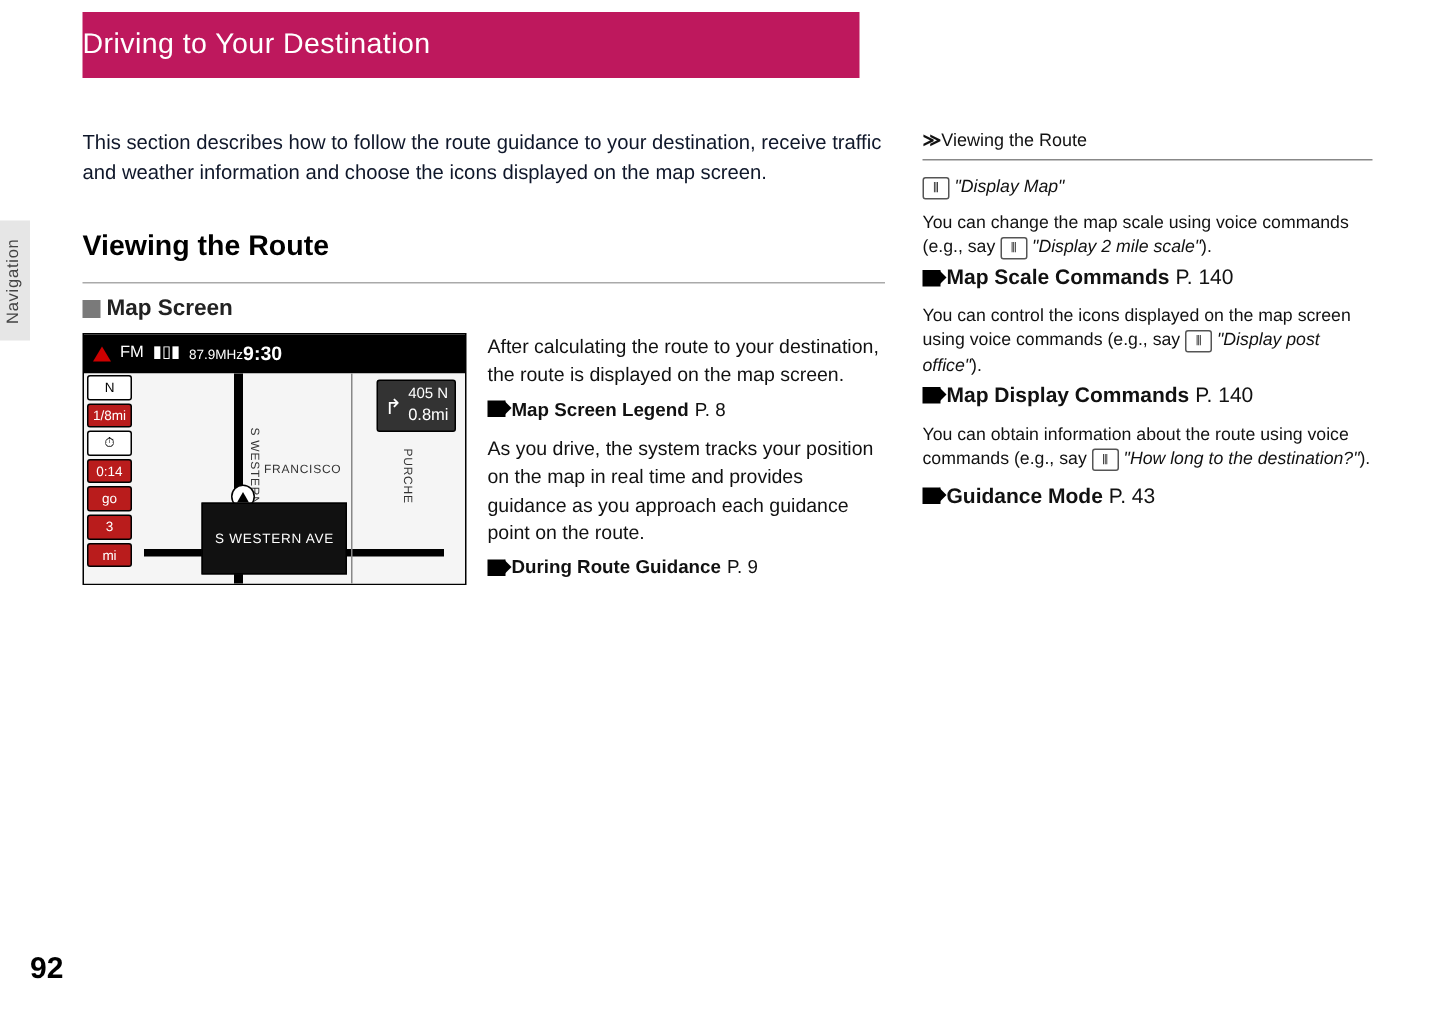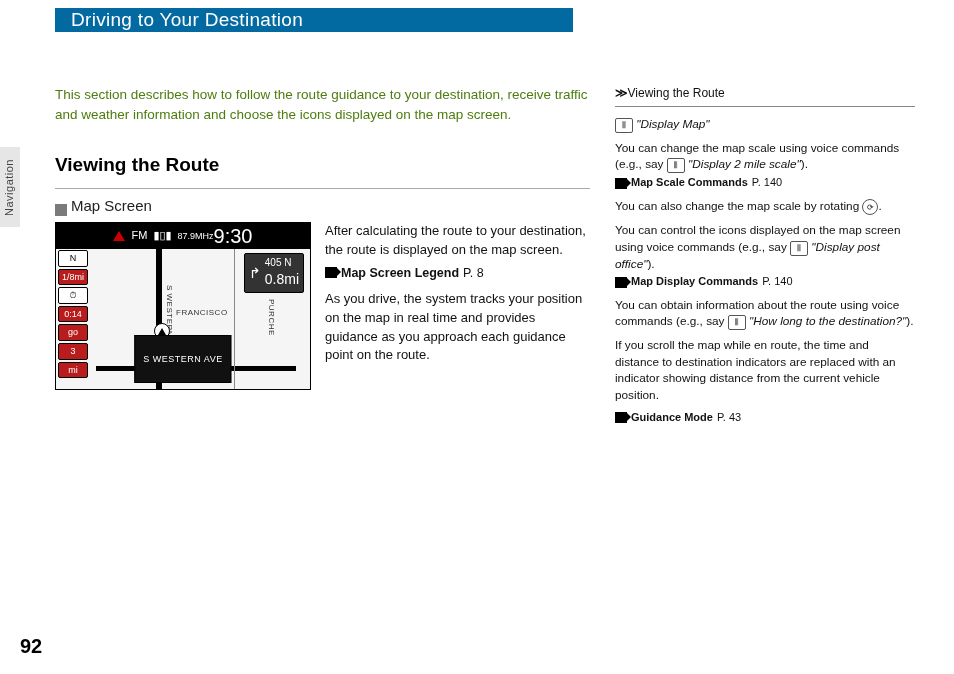--- a/index.html
+++ b/index.html
@@ -1,29 +1,29 @@
 <!DOCTYPE html>
 <html><head>
 <meta charset="utf-8">
 <style>
 html,body{margin:0;padding:0;background:#fff;color:#000;font-family:"Segoe UI",Arial,sans-serif;font-size:13px;line-height:1.4}
 .page{width:954px;height:674px;position:relative;box-sizing:border-box;padding:0}
-.header-bar{position:absolute;left:55px;top:8px;width:518px;height:24px;background:#0369a1;color:#fff;display:flex;align-items:center;padding-left:16px;font-size:19px;font-weight:400;letter-spacing:.3px;box-sizing:border-box}
+.header-bar{position:absolute;left:55px;top:8px;width:518px;height:44px;background:#be185d;color:#fff;display:flex;align-items:center;font-size:19px;font-weight:400;letter-spacing:.3px;box-sizing:border-box}
 .content{position:absolute;left:55px;top:85px;width:535px}
-.intro{font-size:13.5px;line-height:1.5;color:#4d7c0f}
+.intro{font-size:13.5px;line-height:1.5;color:#0f172a}
 .section-title{font-size:19px;font-weight:700;margin-top:26px;margin-bottom:10px;color:#000}
 .section-rule{border:none;border-top:1px solid #aaa;margin:0 0 6px 0}
-.subsec{font-size:15px;font-weight:400;color:#222;margin:0 0 6px 0;display:flex;align-items:flex-end;gap:4px}
+.subsec{font-size:15px;font-weight:700;color:#222;margin:0 0 6px 0;display:flex;align-items:center;gap:4px}
 .sq{display:inline-block;width:12px;height:12px;background:#7a7a7a;vertical-align:middle}
 .sub-row{display:flex;gap:14px;align-items:flex-start}
 .map-box{width:256px;height:168px;border:1px solid #000;box-sizing:border-box;font-family:Arial;position:relative;background:#fff}
-.map-top{height:26px;background:#000;color:#fff;display:flex;align-items:center;justify-content:center;padding:0 6px;font-size:11px}
+.map-top{height:26px;background:#000;color:#fff;display:flex;align-items:center;justify-content:flex-start;padding:0 6px;font-size:11px}
 .map-top .fm{display:flex;gap:6px;align-items:center}
 .tri{width:0;height:0;border-left:6px solid transparent;border-right:6px solid transparent;border-bottom:10px solid #c00}
-.clock{font-size:20px;font-weight:400}
+.clock{font-size:13px;font-weight:700}
 .map-body{position:absolute;top:26px;bottom:0;left:0;right:0;background:#f5f5f5}
 .map-left{position:absolute;left:0;top:0;width:34px;height:100%;display:flex;flex-direction:column}
 .chip{background:#b91c1c;color:#fff;border:1px solid #000;border-radius:2px;font-size:9px;text-align:center;padding:1px 0;margin:1px 2px}
 .chip.w{background:#fff;color:#000}
 .exit-box{position:absolute;top:4px;right:6px;background:#333;color:#fff;padding:2px 4px;font-size:10px;border:1px solid #000;border-radius:2px;display:flex;align-items:center;gap:4px}
 .exit-box .arrow{font-size:14px;line-height:1}
 .mapline{position:absolute;background:#000}
 .st-label{position:absolute;font-size:8px;color:#333;letter-spacing:.5px}
 .avenue{position:absolute;bottom:6px;left:50%;transform:translateX(-50%);background:#111;color:#fff;font-size:9px;padding:17px 8px;letter-spacing:.5px;border:1px solid #000}
 .car{position:absolute;left:98px;bottom:50px;width:14px;height:14px;border:1px solid #000;border-radius:50%;background:#fff;display:flex;align-items:center;justify-content:center}
@@ -36,21 +36,21 @@
 .side-tab{position:absolute;left:0;top:147px;width:20px;height:80px;background:#e6e6e6;display:flex;align-items:center;justify-content:center}
 .side-tab span{writing-mode:vertical-rl;transform:rotate(180deg);font-size:11px;color:#444;letter-spacing:.5px}
 .sidebar{position:absolute;left:615px;top:85px;width:300px;font-size:11.8px;color:#111;line-height:1.4}
 .sidebar-card{border-top:1px solid #888;padding-top:2px}
 .side-title{font-size:12px;margin:0 0 4px 0;display:flex;align-items:center;gap:4px}
 .dbl{letter-spacing:-4px;font-weight:700}
 .voice-icon{display:inline-flex;align-items:center;justify-content:center;width:16px;height:13px;border:1px solid #555;border-radius:2px;font-size:9px;line-height:1;background:#fff}
 .dial-icon{display:inline-flex;align-items:center;justify-content:center;width:14px;height:14px;border:1px solid #555;border-radius:50%;font-size:8px;background:#fff}
 .sp{margin:7px 0}
 .sp em{font-style:italic}
-.sp .xref{font-size:11px;margin:2px 0 0 0}
+.sp .xref{font-size:14px;margin:2px 0 0 0}
 .pagenum{position:absolute;left:20px;bottom:14px;font-size:20px;font-weight:700}
 .top-shade{position:absolute;left:615px;top:54px;width:300px;height:85px;background:#f4f4f4;z-index:-1}
 </style>
 </head>
 <body>
 <div class="page">
 
 <div class="top-shade"></div>
 
 <div class="header-bar">
@@ -91,21 +91,21 @@
           <div class="chip w">⏱</div>
           <div class="chip">0:14</div>
           <div class="chip">go</div>
           <div class="chip">3</div>
           <div class="chip">mi</div>
         </div>
         <div class="exit-box">
           <span class="arrow">↱</span>
           <span>
             <div>405 N</div>
-            <div style="font-size:14px">0.8mi</div>
+            <div style="font-size:11px">0.8mi</div>
           </span>
         </div>
         <div class="mapline" style="left:100px;top:0;width:6px;height:100%"></div>
         <div class="mapline" style="left:40px;bottom:18px;height:5px;width:200px"></div>
         <div class="mapline" style="left:178px;top:0;width:1px;height:100%;background:#888"></div>
         <div class="st-label" style="left:108px;top:36px;writing-mode:vertical-rl">S WESTERN</div>
         <div class="st-label" style="left:120px;top:58px">FRANCISCO</div>
         <div class="st-label" style="left:160px;top:100px;writing-mode:vertical-rl">204TH</div>
         <div class="st-label" style="left:210px;top:50px;writing-mode:vertical-rl">PURCHE</div>
         <div class="car"></div>
@@ -114,20 +114,25 @@
     </div>
 
     <div class="body-text">
       <div>After calculating the route to your destination, the route is displayed on the map screen.</div>
       <div class="xref">
         <span class="xicon"></span>
         <span>Map Screen Legend</span>
         <span class="pg">P. 8</span>
       </div>
       <div>As you drive, the system tracks your position on the map in real time and provides guidance as you approach each guidance point on the route.</div>
+      <div class="xref">
+        <span class="xicon"></span>
+        <span>During Route Guidance</span>
+        <span class="pg">P. 9</span>
+      </div>
     </div>
   </div>
 </div>
 
 <div class="sidebar">
   <div class="side-title">
     <span class="dbl">≫</span>
     <span>Viewing the Route</span>
   </div>
   <div class="sidebar-card">
@@ -141,44 +146,39 @@
       <span>You can change the map scale using voice commands (e.g., say </span>
       <span class="voice-icon">⦀</span>
       <em>"Display 2 mile scale"</em><span>).</span>
       <div class="xref">
         <span class="xicon"></span>
         <span>Map Scale Commands</span>
         <span class="pg">P. 140</span>
       </div>
     </div>
 
-    <div class="sp">
-      <span>You can also change the map scale by rotating </span>
-      <span class="dial-icon">⟳</span><span>.</span>
-    </div>
 
     <div class="sp">
       <span>You can control the icons displayed on the map screen using voice commands (e.g., say </span>
       <span class="voice-icon">⦀</span>
       <em>"Display post office"</em><span>).</span>
       <div class="xref">
         <span class="xicon"></span>
         <span>Map Display Commands</span>
         <span class="pg">P. 140</span>
       </div>
     </div>
 
     <div class="sp">
       <span>You can obtain information about the route using voice commands (e.g., say </span>
       <span class="voice-icon">⦀</span>
       <em>"How long to the destination?"</em><span>).</span>
     </div>
 
 
-    <div class="sp">If you scroll the map while en route, the time and distance to destination indicators are replaced with an indicator showing distance from the current vehicle position.</div>
 
     <div class="sp">
       <div class="xref">
         <span class="xicon"></span>
         <span>Guidance Mode</span>
         <span class="pg">P. 43</span>
       </div>
     </div>
 
   </div>

